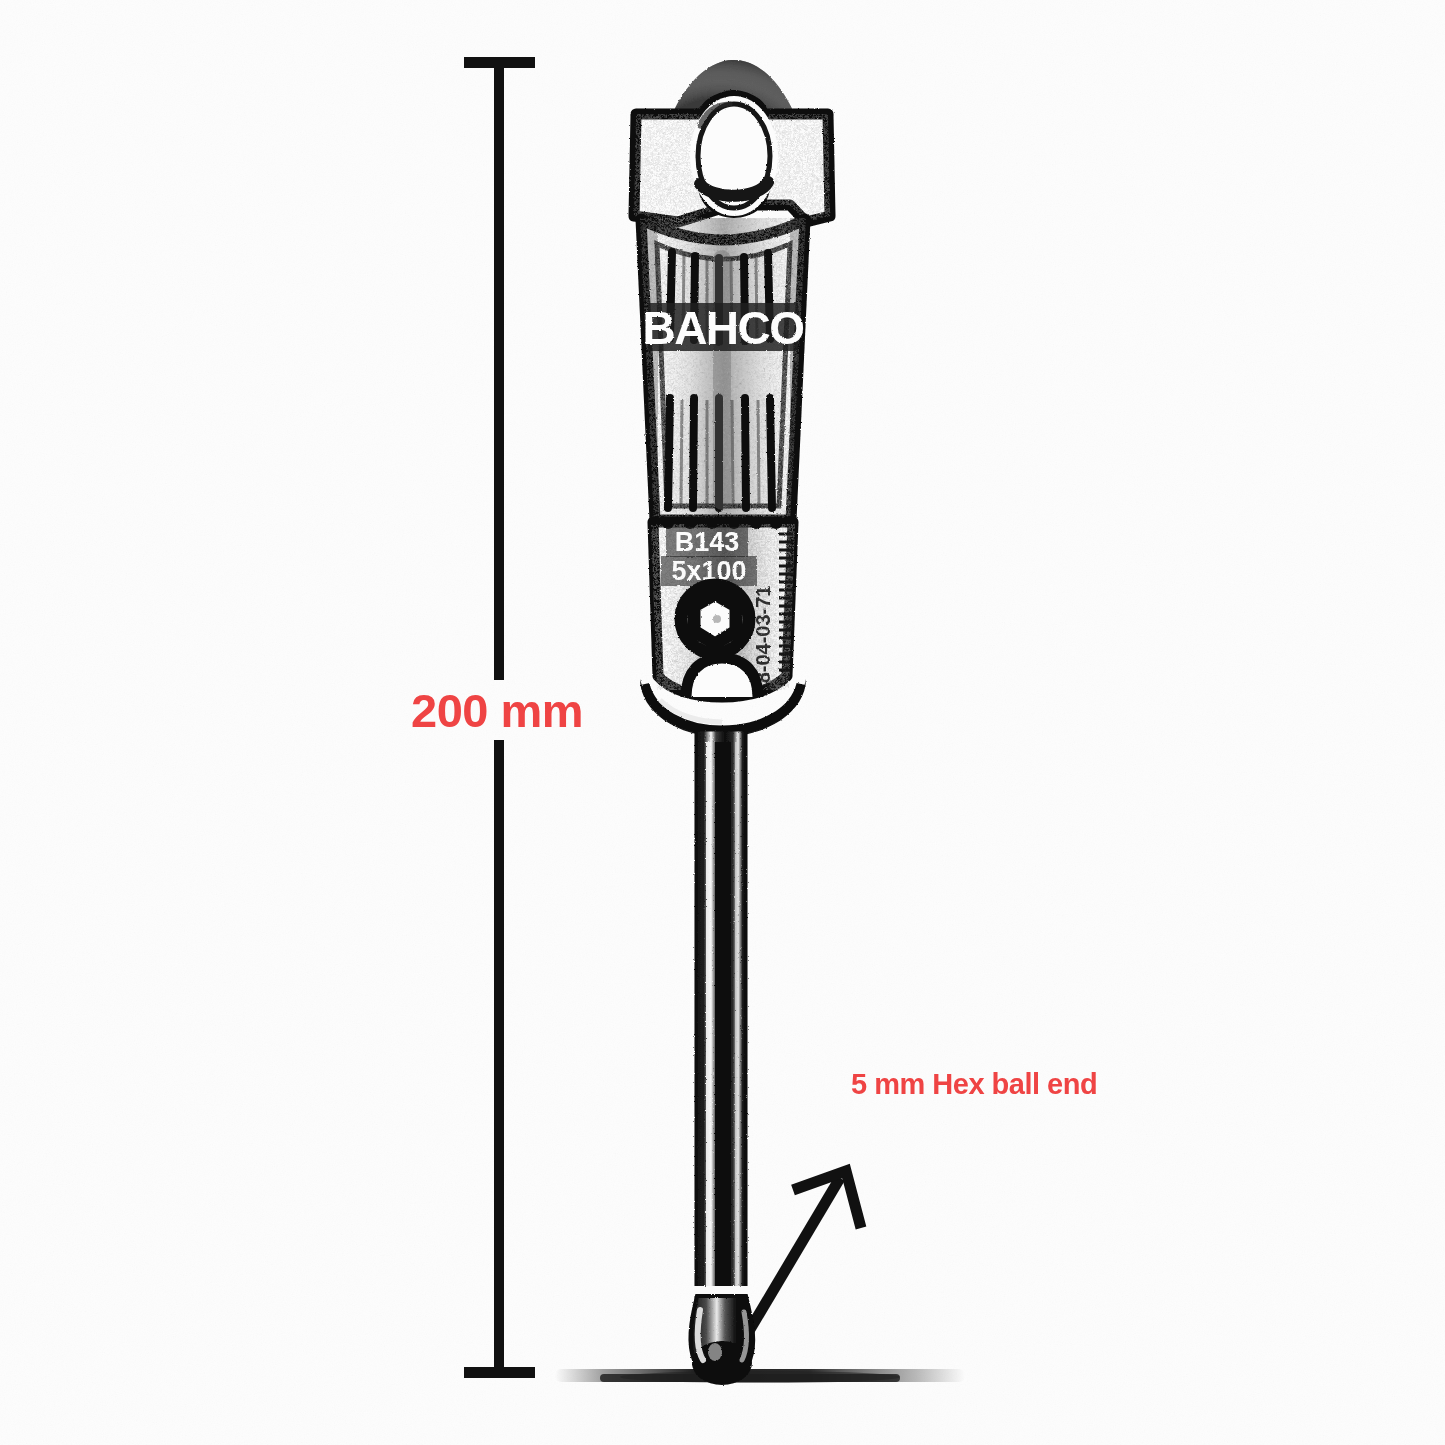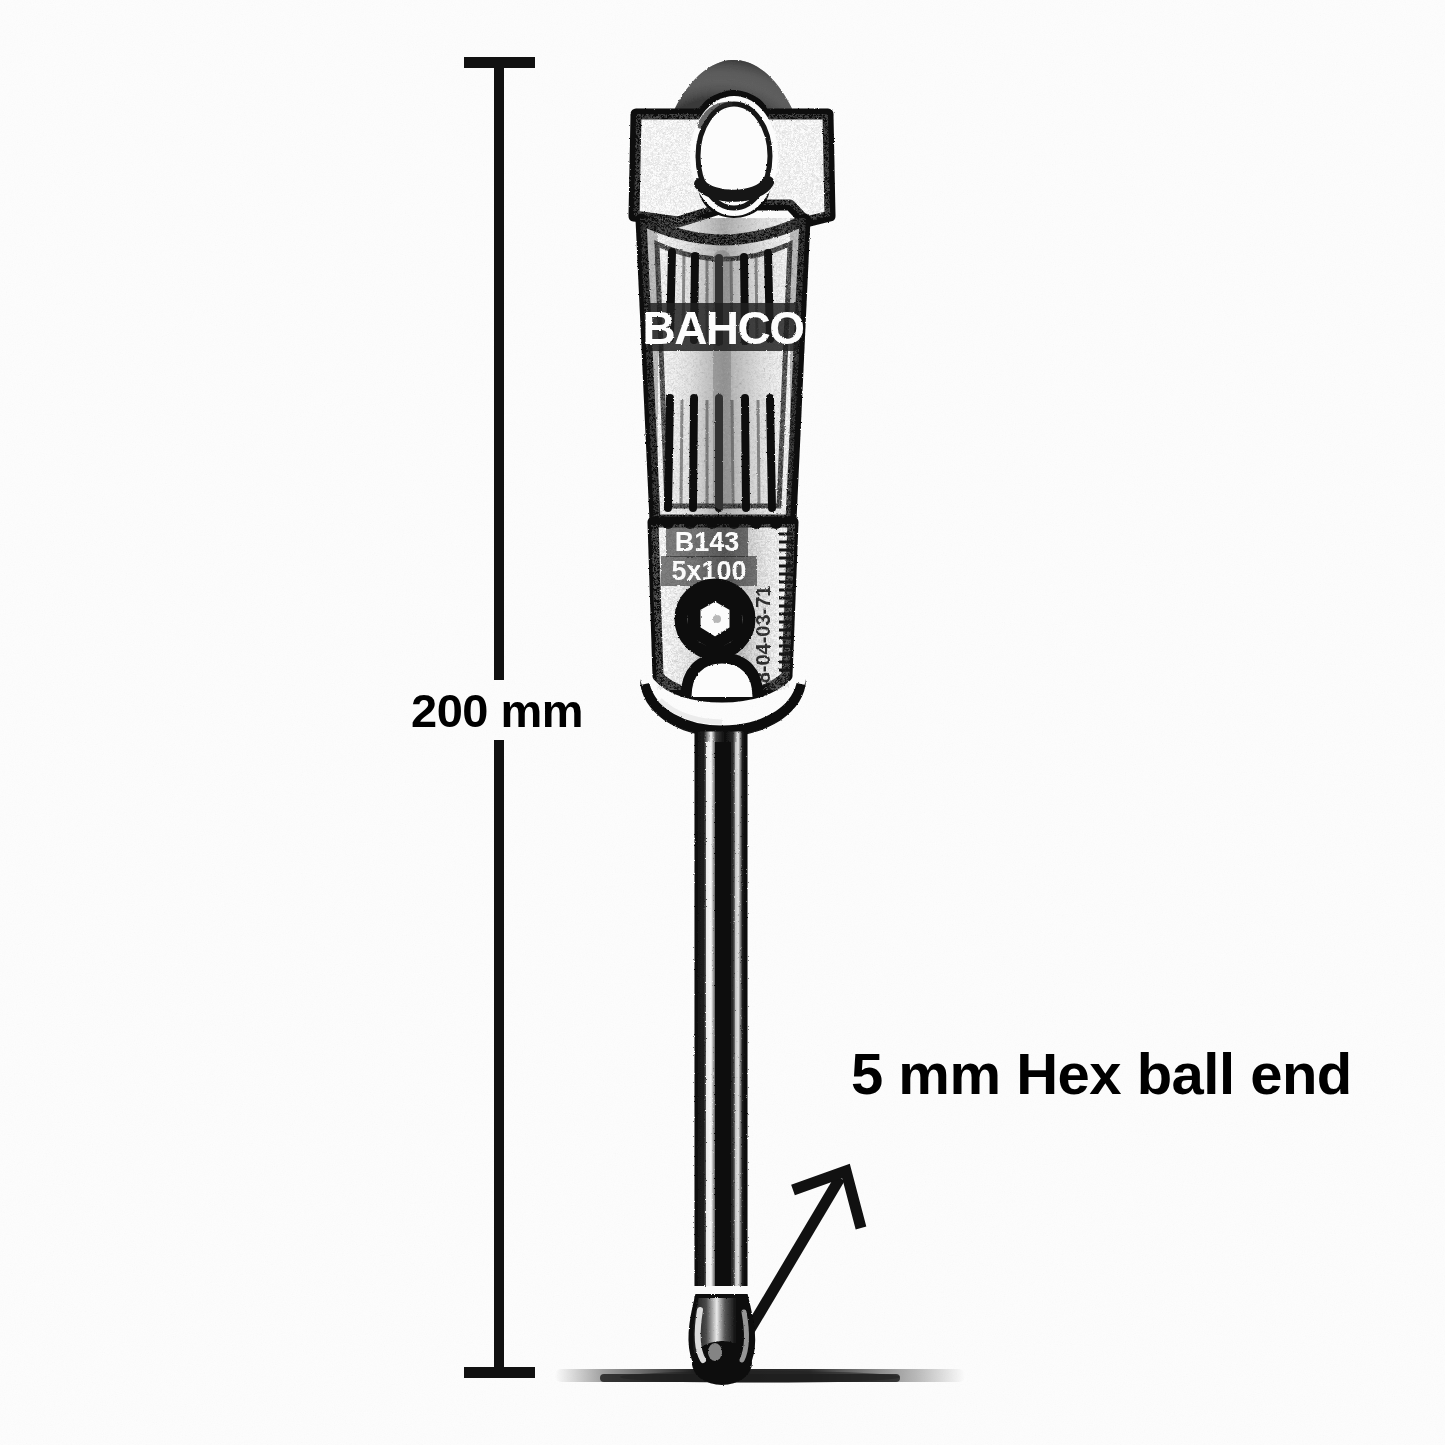--- a/index.html
+++ b/index.html
@@ -20,33 +20,33 @@
     position: absolute;
     top: 0;
     left: 0;
     width: 1445px;
     height: 1445px;
   }
   .label {
     position: absolute;
     font-family: "Liberation Sans", sans-serif;
     font-weight: bold;
-    color: #000000;
+    color: #ef4444;
     white-space: nowrap;
     letter-spacing: -0.5px;
   }
   #label-length {
     left: 411px;
     top: 683px;
     font-size: 47px;
   }
   #label-tip {
     left: 851px;
-    top: 1040px;
-    font-size: 58px;
+    top: 1068px;
+    font-size: 29px;
   }
 </style>
 </head>
 <body>
 
 <div id="stage">
 
   <svg id="bg-svg" viewBox="0 0 1445 1445" xmlns="http://www.w3.org/2000/svg">
     <defs>
       <filter id="grain" x="0" y="0" width="100%" height="100%">

